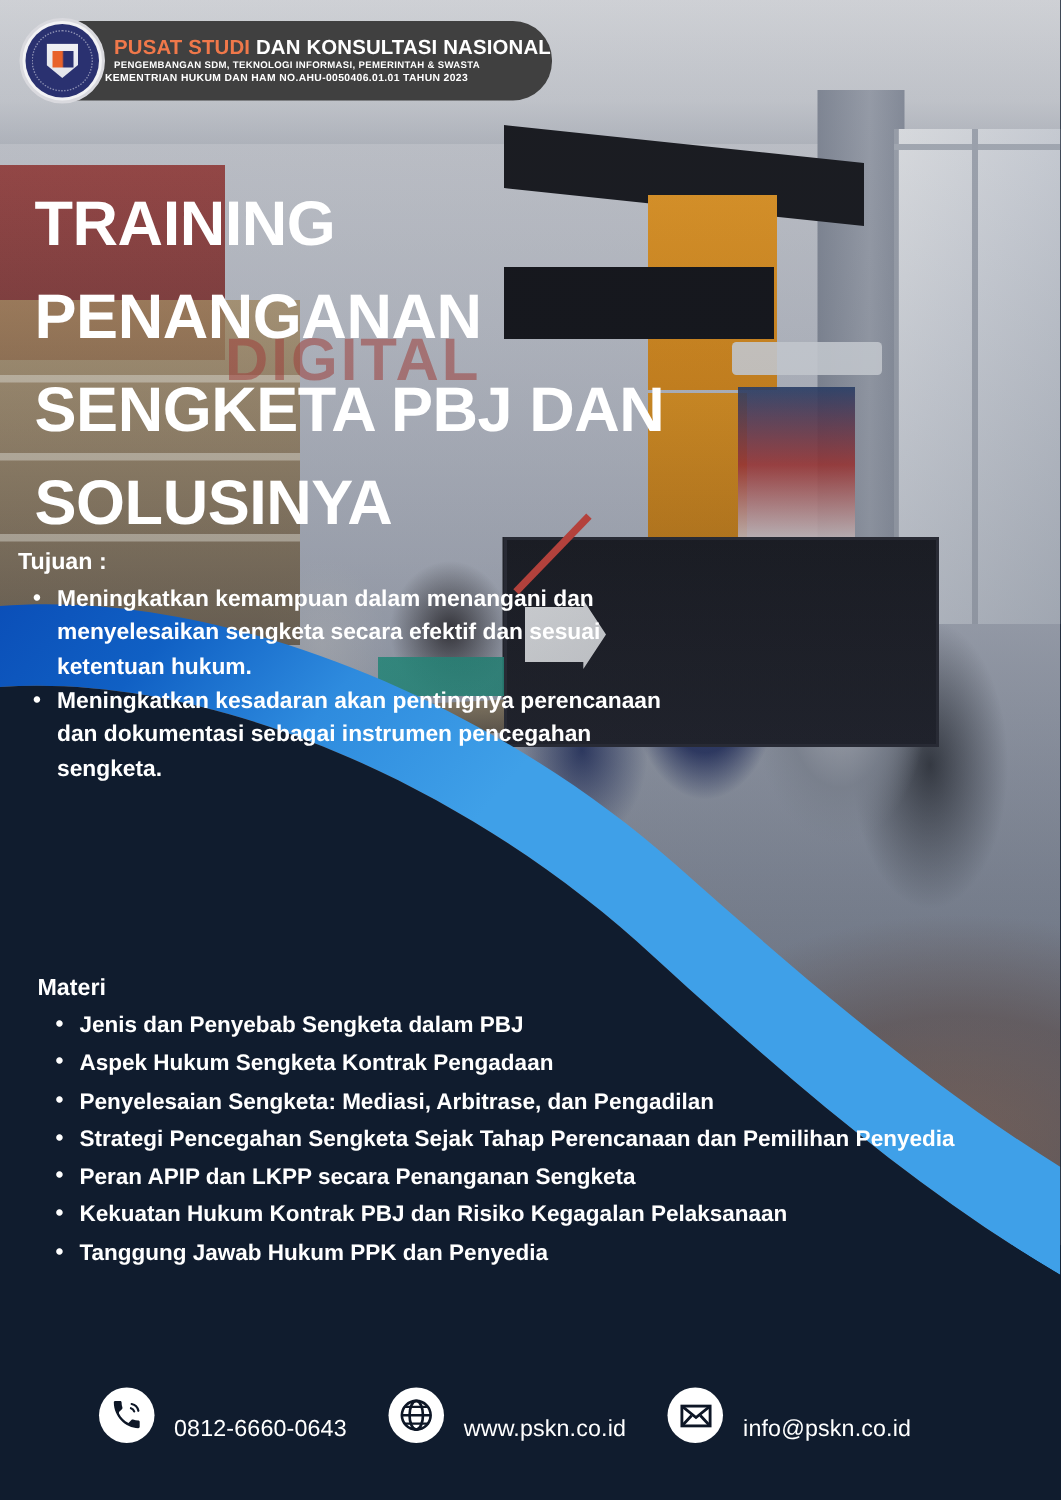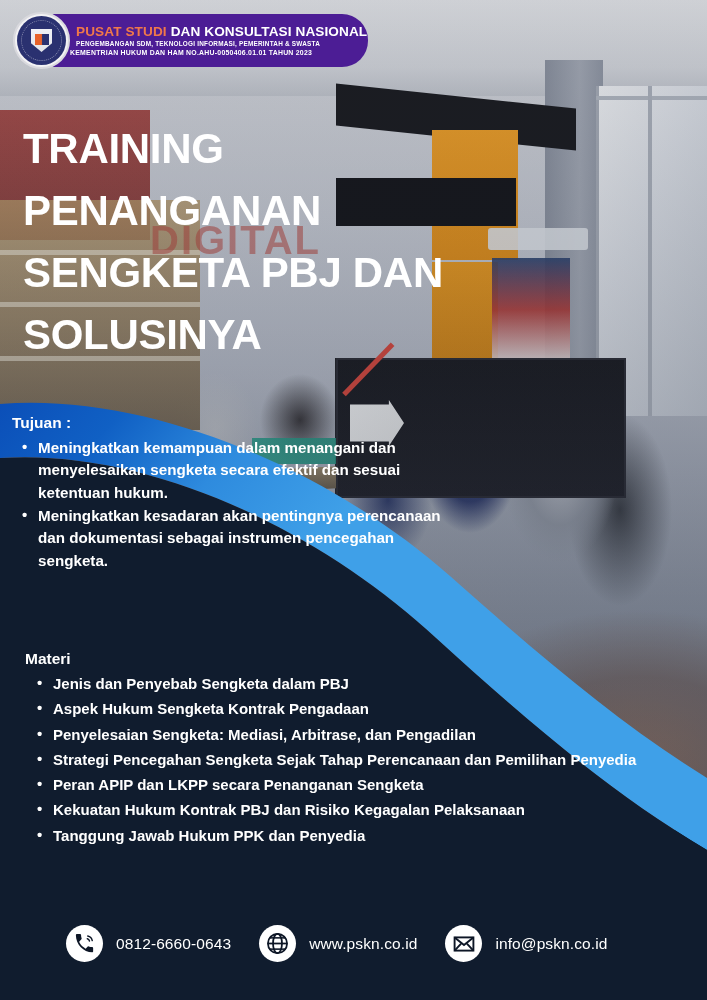--- a/index.html
+++ b/index.html
@@ -138,21 +138,21 @@
     background:linear-gradient(180deg, rgba(16,28,46,.10) 0%, rgba(16,28,46,.18) 40%, rgba(16,28,46,.30) 100%);
   }
 
   
   .wave { position:absolute; left:0; top:0; width:707px; height:1000px; }
 
   
   .banner {
     position:absolute; left:14px; top:14px;
     width:354px; height:53px;
-    background:#4c1d95;
+    background:#404040;
     border-radius:26px;
     display:flex; align-items:center;
   }
   .banner-logo {
     position:absolute; left:-1px; top:-2px;
     width:57px; height:57px; border-radius:50%;
     background:#f2f2f4;
     border:2px solid #d9d9de;
     display:flex; align-items:center; justify-content:center;
   }
@@ -194,21 +194,21 @@
 
   
   .title {
     position:absolute; left:23px; top:118px; width:520px;
     color:#ffffff; font-size:42px; font-weight:800;
     line-height:1.48; letter-spacing:-.3px;
   }
   .title div { white-space:nowrap; }
 
   
-  .sec-tujuan { position:absolute; left:12px; top:366px; width:430px;margin-top:48px; }
+  .sec-tujuan { position:absolute; left:12px; top:366px; width:430px; }
   .sec-head {
     color:#ffffff; font-size:15.5px; font-weight:700; margin-bottom:5px;
   }
   .sec-tujuan ul { list-style:none; }
   .sec-tujuan li {
     color:#ffffff; font-size:15.2px; font-weight:700;
     line-height:1.47; padding-left:26px; position:relative;
     margin-bottom:1px;
   }
   .sec-tujuan li::before {
@@ -225,21 +225,21 @@
   }
   .sec-materi li::before {
     content:"•"; position:absolute; left:12px; top:-1px; font-size:15px;
   }
 
   
   .footer {
     position:absolute; left:0; top:925px; width:707px;
     display:flex; align-items:center; padding-left:66px;
   }
-  .contact { display:flex; align-items:center; }
+  .contact { display:flex; align-items:flex-end; }
   .contact + .contact { margin-left:28px; }
   .cicon {
     width:37px; height:37px; border-radius:50%;
     background:#ffffff; display:flex; align-items:center; justify-content:center;
     flex:0 0 37px;
   }
   .cicon svg { display:block; }
   .ctext {
     color:#ffffff; font-size:15.5px; margin-left:13px; white-space:nowrap;
     letter-spacing:.1px;

